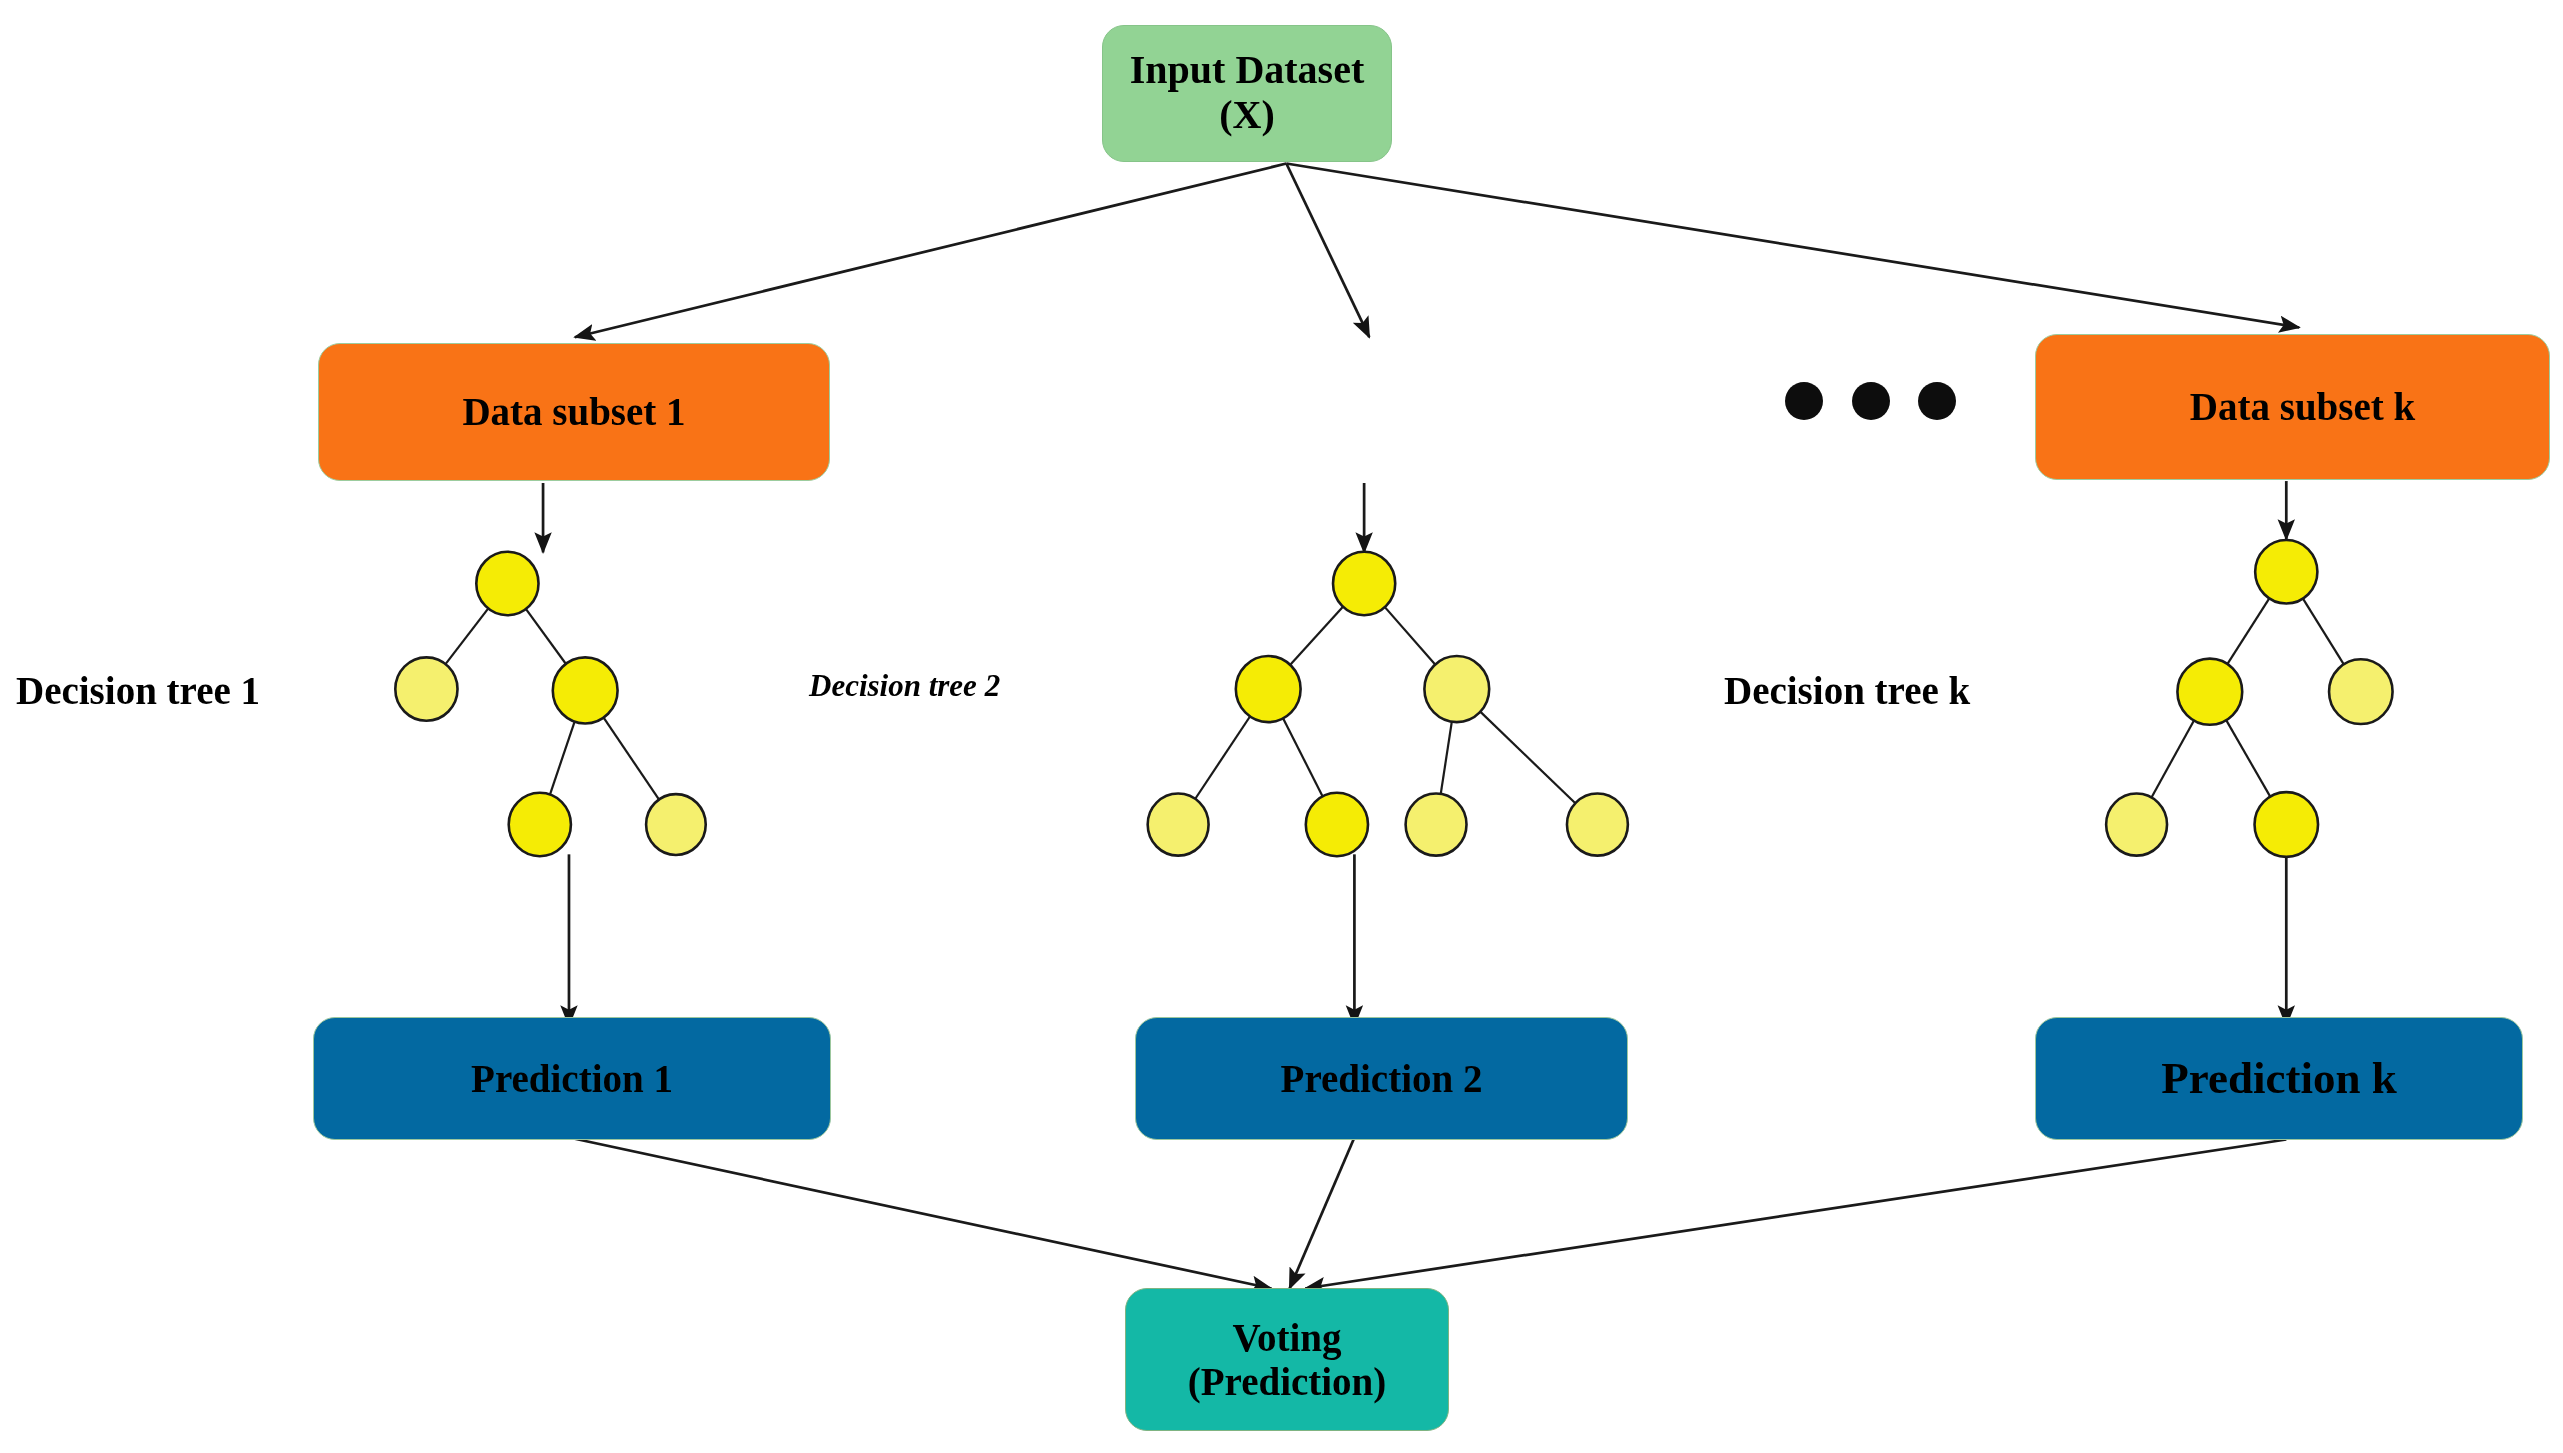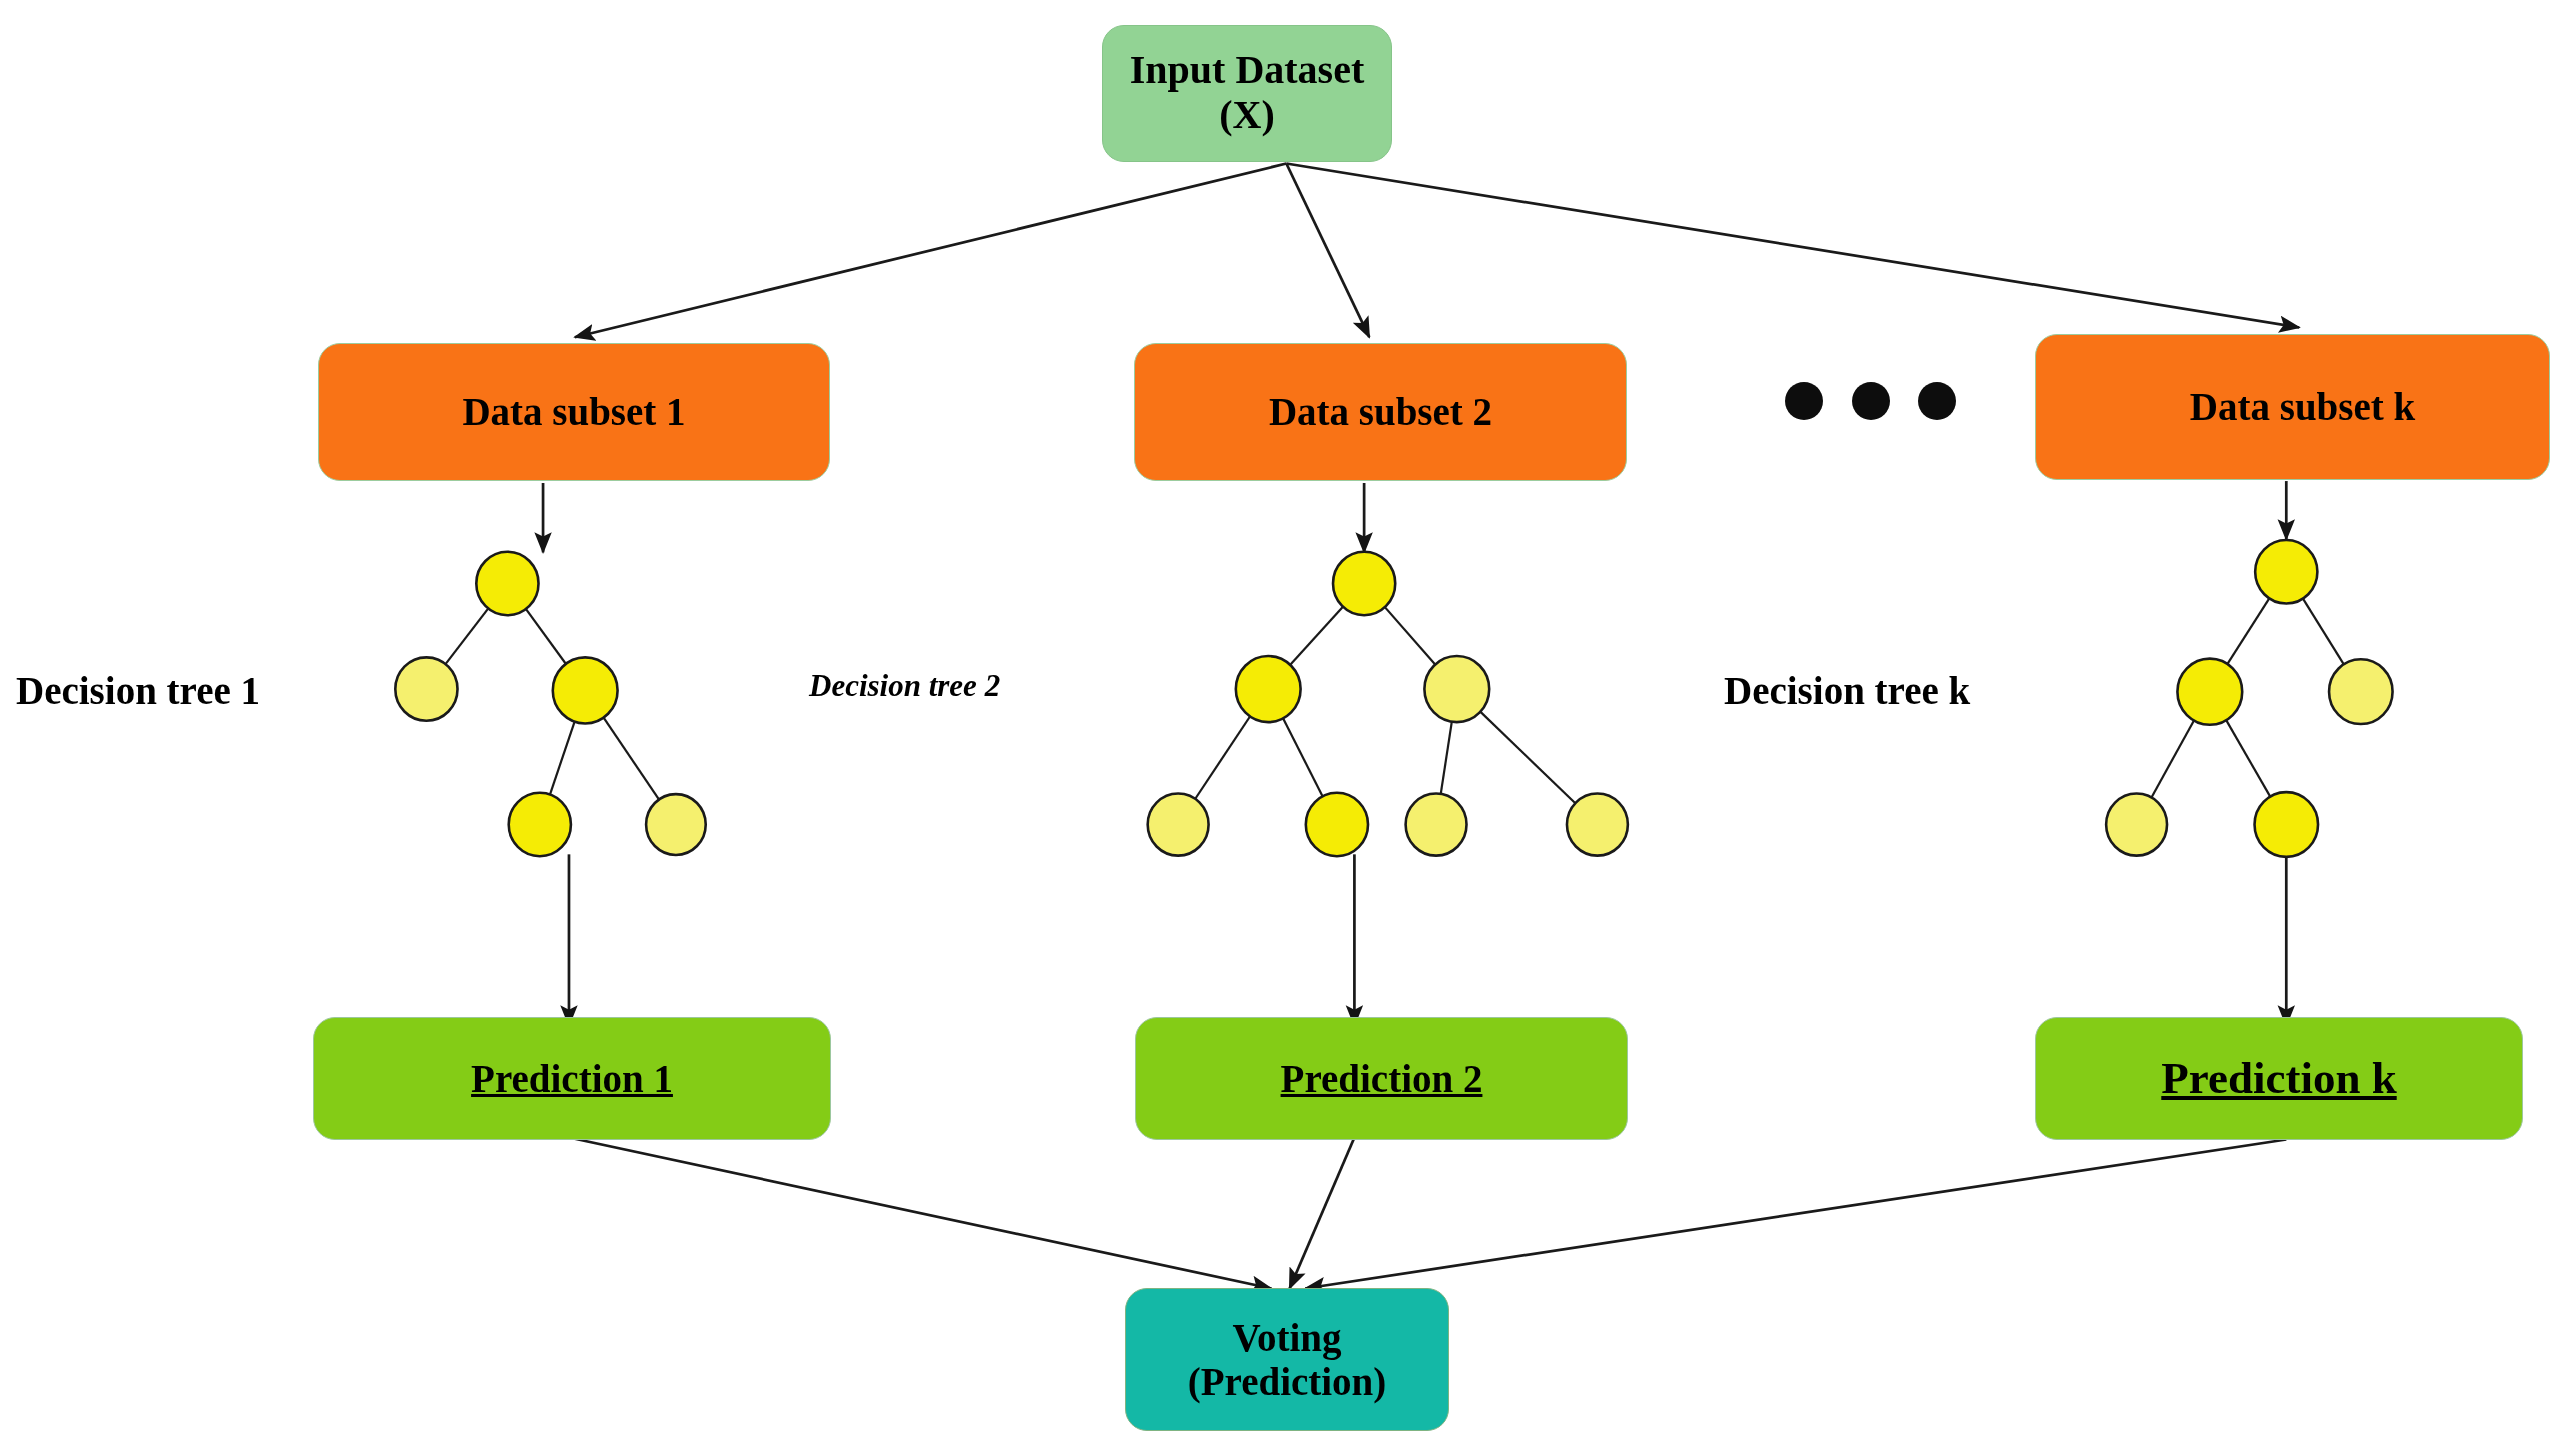--- a/index.html
+++ b/index.html
@@ -26,23 +26,22 @@
   .box-green{
     background:#92d394;
     border:1.9px solid #86c489;
     align-items:center;
   }
   .box-green-light{
     background:#f97316;
     border:1.9px solid #9ccc9e;
   }
   .box-blue-light{
-    background:#84cc16;
+    background:#0369a1;
     border:1.9px solid #9cc79e;
-    text-decoration:underline;
   }
   .box-blue{
     background:#14b8a6;
     border:1.9px solid #7fb482;
   }
   .tree-label{
     position:absolute;
     font-weight:bold;
     color:#000000;
     white-space:nowrap;
@@ -129,23 +128,20 @@
       </g>
   </svg>
 
   <div class="node-box box-green" id="input-box" style="left: 1102px; top: 24.6px; width: 290px; height: 137px; font-size: 40px;">
     <span>Input Dataset (X)</span>
   </div>
 
   <div class="node-box box-green-light" id="subset-box-0" style="left: 318px; top: 343px; width: 512px; height: 138px; font-size: 39px;">
     <span>Data subset 1</span>
   </div>
-  <div class="node-box box-green-light" id="subset-box-1" style="left: 1134px; top: 343px; width: 493px; height: 138px; font-size: 39px;">
-    <span>Data subset 2</span>
-  </div>
   <div class="node-box box-green-light" id="subset-box-2" style="left: 2035px; top: 334px; width: 515px; height: 146px; font-size: 39px; padding-left: 20px;">
     <span>Data subset k</span>
   </div>
 
   <div class="dots-group" id="dots-group" style="left: 1785px; top: 382px;">
     <span class="dot"></span>
     <span class="dot"></span>
     <span class="dot"></span>
   </div>
 

